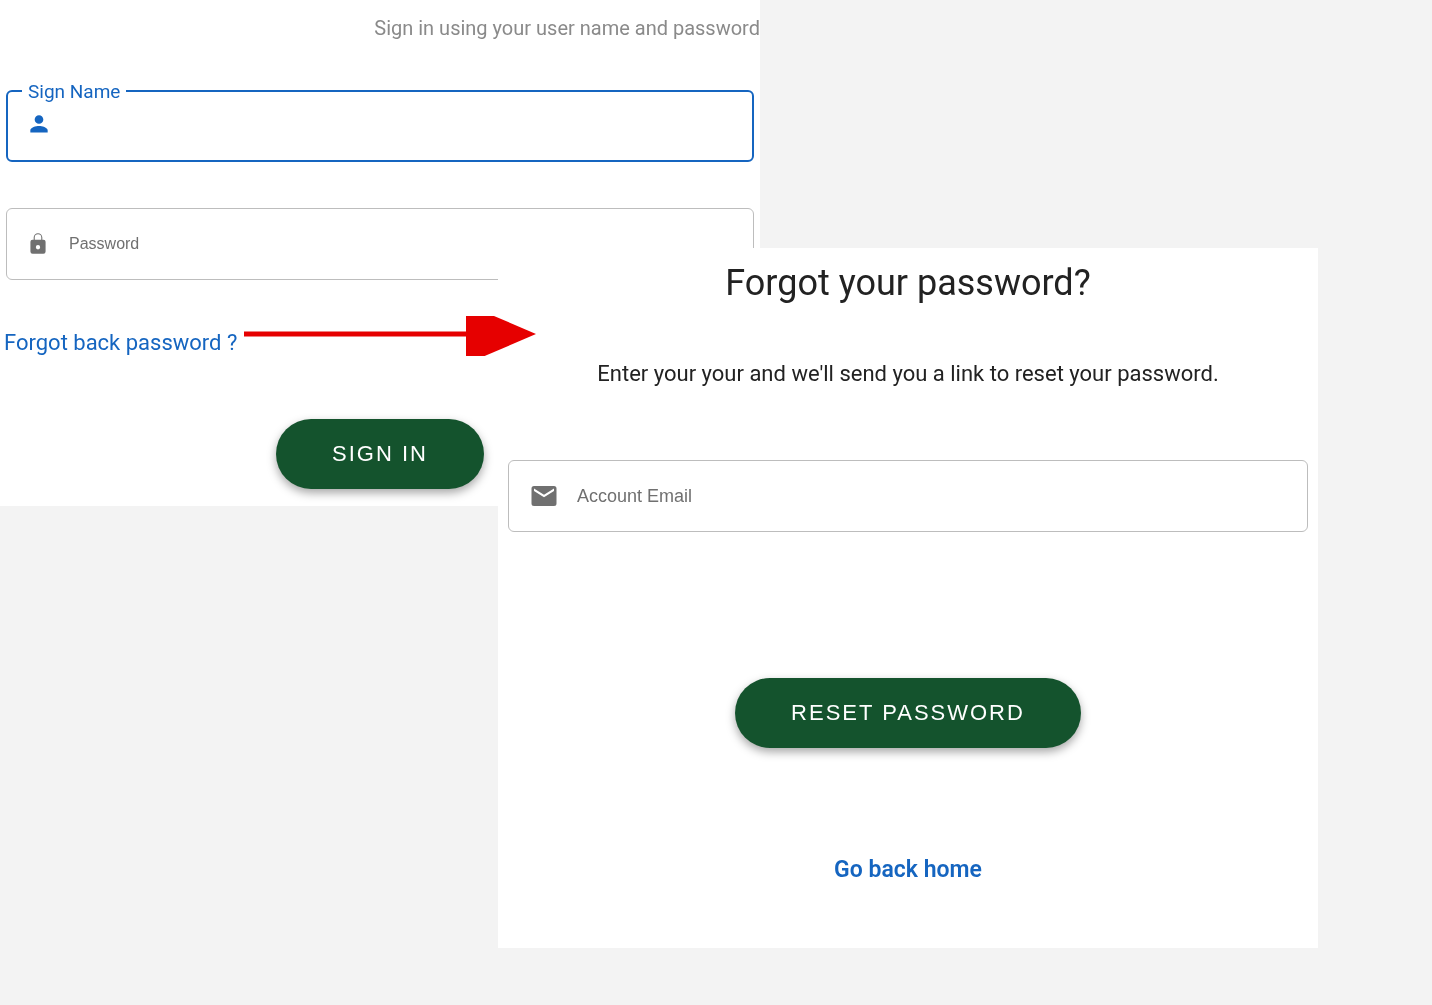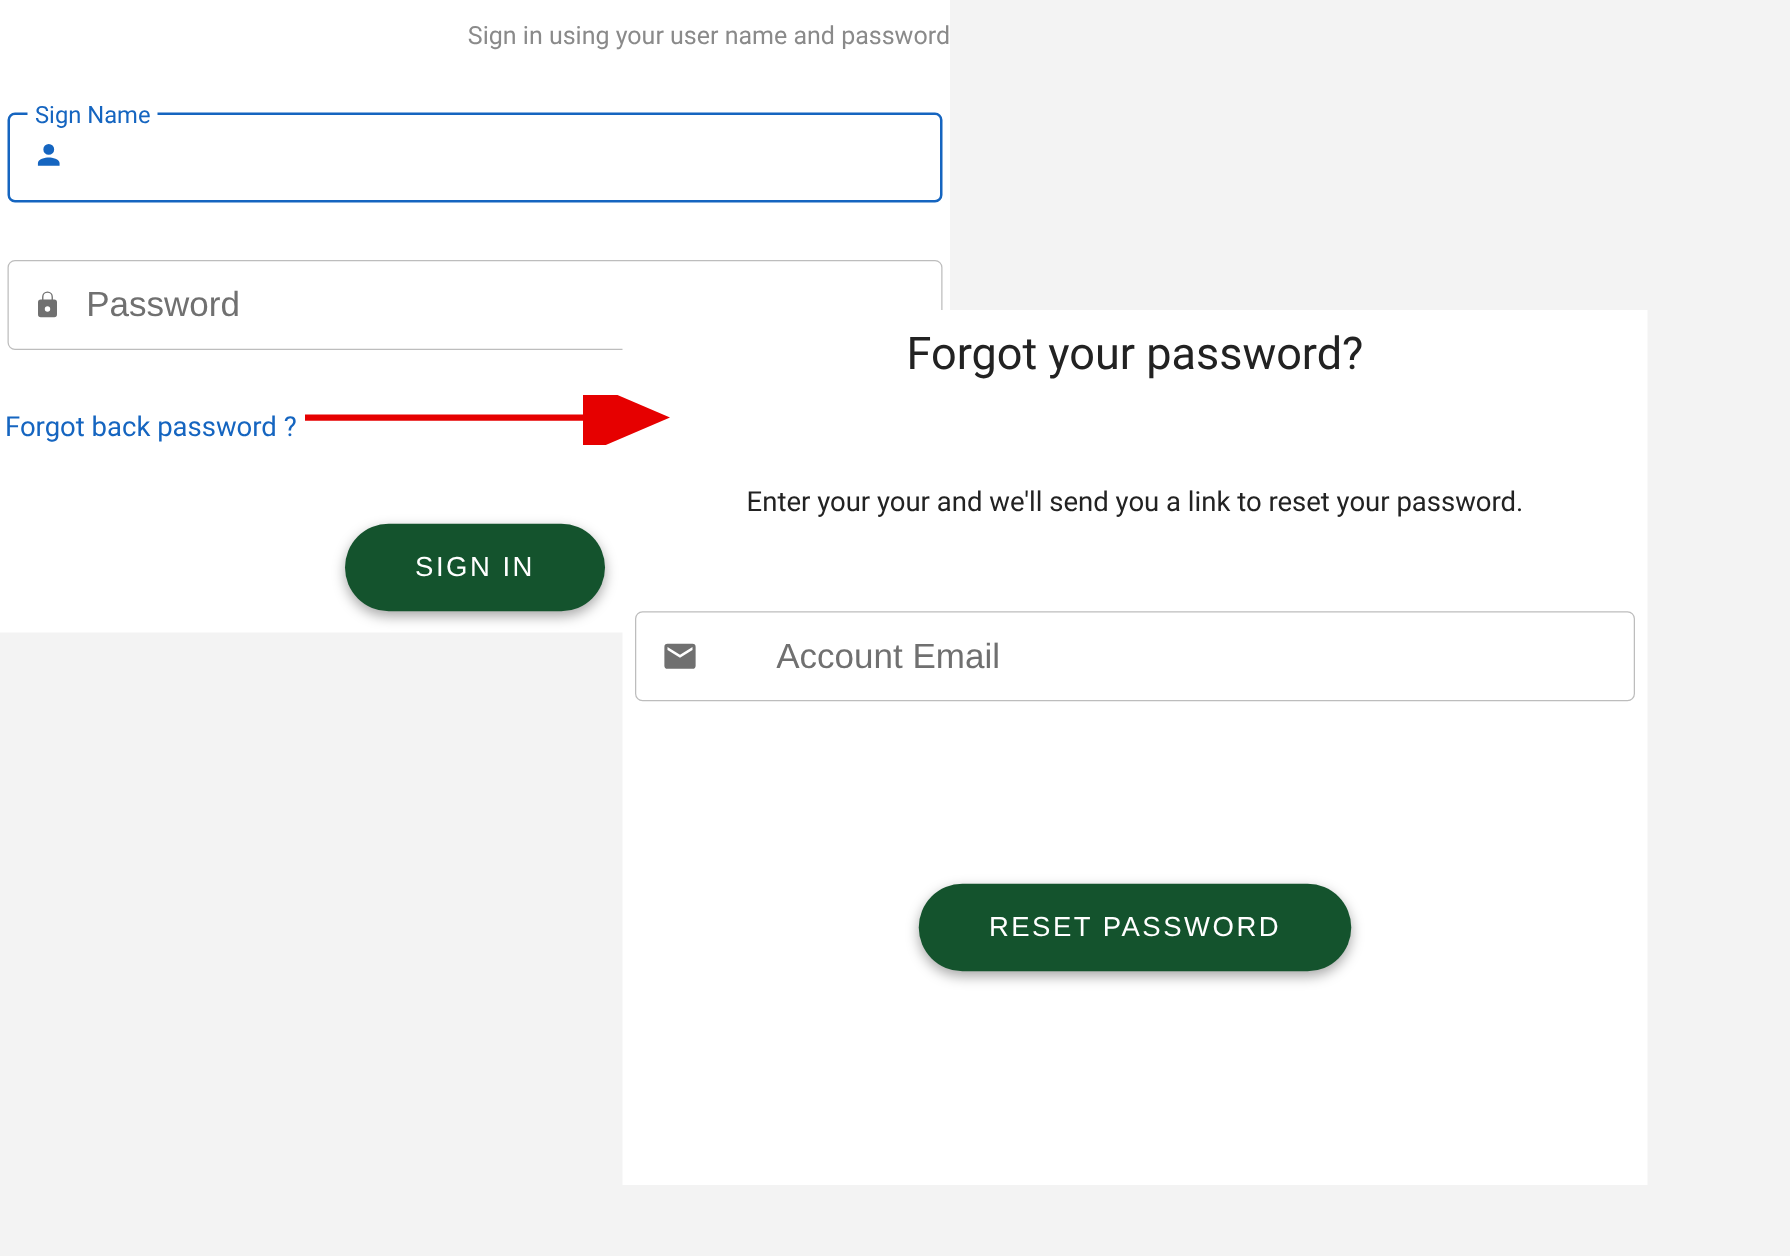--- a/index.html
+++ b/index.html
@@ -63,21 +63,21 @@
       border-radius: 6px;
       height: 72px;
       display: flex;
       align-items: center;
       padding-left: 18px;
       gap: 18px;
     }
     .std-field input {
       border: none;
       outline: none;
-      font-size: 28px;
+      font-size: 16px;
       flex: 1;
       height: 100%;
       background: transparent;
       color: #4d7c0f;
     }
     .std-field input::placeholder { color: #707070; }
 
     .forgot-link {
       color: #1565c0;
       font-size: 22px;
@@ -118,21 +118,21 @@
       width: 820px;
       height: 700px;
       background: #ffffff;
       padding-top: 14px;
     }
     .forgot-title {
       text-align: center;
       font-size: 36px;
       font-weight: 400;
       color: #222;
-      margin-bottom: 86px;
+      margin-bottom: 57px;
     }
     .forgot-desc {
       text-align: center;
       font-size: 22px;
       color: #222;
       margin-bottom: 74px;
       padding: 0 24px;
     }
     .email-field {
       margin: 0 10px;
@@ -140,26 +140,25 @@
       border-radius: 6px;
       height: 72px;
       display: flex;
       align-items: center;
       padding-left: 20px;
       gap: 18px;
     }
     .email-field input {
       border: none;
       outline: none;
-      font-size: 28px;
+      font-size: 18px;
       flex: 1;
       height: 100%;
       background: transparent;
       color: #8b5cf6;
-      margin-left: 44px;
     }
     .email-field input::placeholder { color: #707070; }
     .reset-btn-wrap {
       text-align: center;
       margin-top: 146px;
     }
     .home-link-wrap {
       text-align: center;
       margin-top: 108px;
     }
@@ -218,20 +217,23 @@
             <path class="icon-gray" d="M20 4H4a2 2 0 0 0-2 2v12a2 2 0 0 0 2 2h16a2 2 0 0 0 2-2V6a2 2 0 0 0-2-2zm0 4-8 5-8-5V6l8 5 8-5v2z"></path>
           </svg>
       </span>
       <input type="email" placeholder="Account Email" style="">
     </div>
 
     <div class="reset-btn-wrap">
       <button class="btn-dark">RESET PASSWORD</button>
     </div>
 
+    <div class="home-link-wrap">
+      <a href="#" class="home-link">Go back home</a>
+    </div>
   </div>
 
   <svg class="arrow-svg" width="310" height="40">
     <defs>
       <marker id="ah" markerWidth="14" markerHeight="12" refX="12" refY="6" orient="auto">
         <path d="M0,0 L14,6 L0,12 z" fill="#e60000"></path>
       </marker>
     </defs>
     <line x1="4" y1="18" x2="286" y2="18" stroke="#e60000" stroke-width="5" marker-end="url(#ah)"></line>
   </svg>

